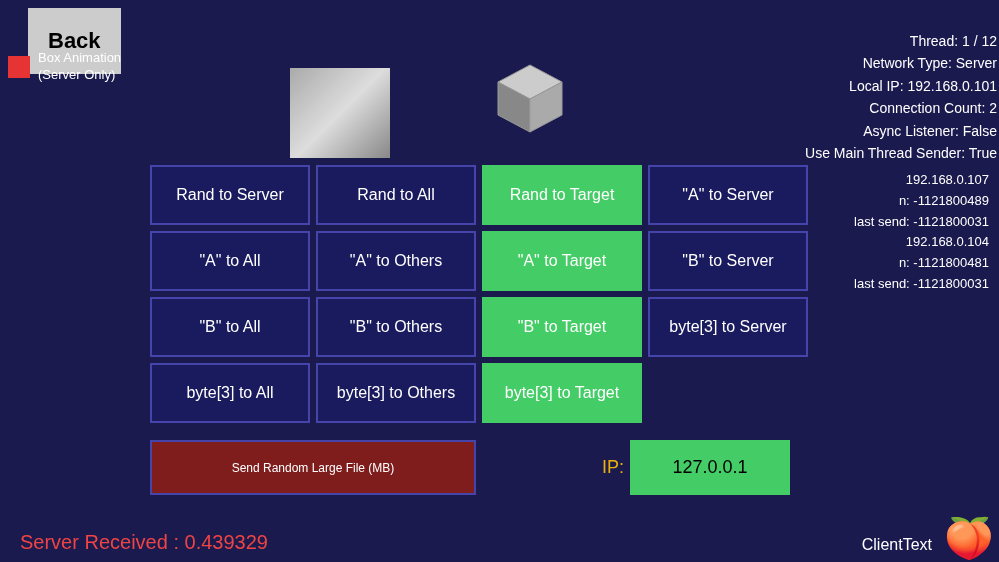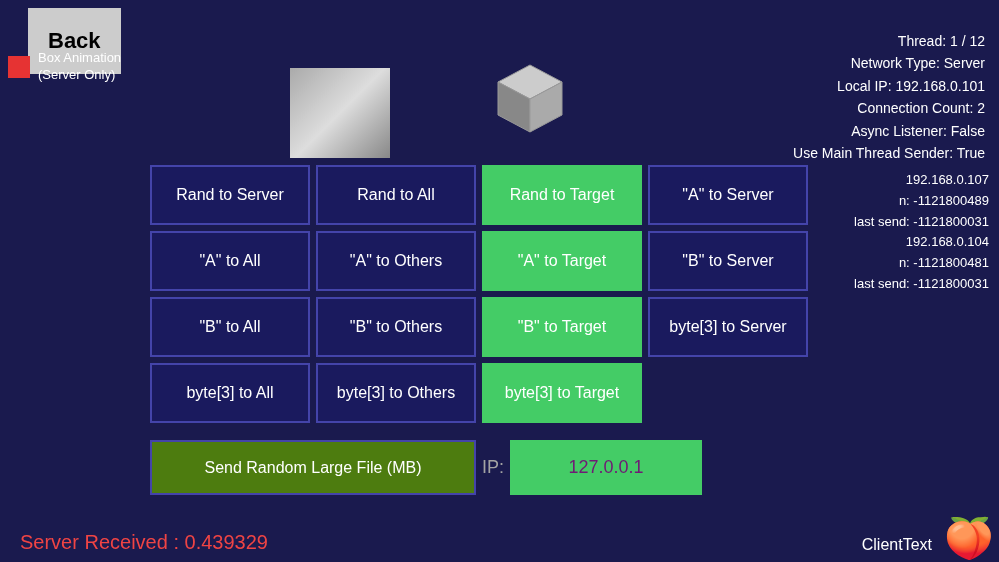--- a/index.html
+++ b/index.html
@@ -64,21 +64,21 @@
       top: 60px;
       left: 490px;
       width: 80px;
       height: 80px;
     }
 
     
     #info-panel {
       position: absolute;
       top: 30px;
-      right: 14px;
+      right: 2px;
       text-align: right;
       font-size: 14px;
       line-height: 1.6;
       color: white;
     }
 
     
     #connection-overlay {
       position: absolute;
       top: 170px;
@@ -130,38 +130,39 @@
       align-items: center;
       gap: 6px;
     }
 
     #send-large-file-btn {
       width: 326px;
       height: 55px;
       display: flex;
       align-items: center;
       justify-content: center;
-      font-size: 16px;
-      background: #4d7c0f;
+      font-size: 12px;
+      background: #7f1d1d;
       border: 2px solid #4444aa;
       color: white;
       cursor: pointer;
     }
 
     #ip-label {
       font-size: 18px;
-      color: #a3a3a3;
+      color: #eab308;
+      margin-left: 120px;
     }
 
     #ip-input {
-      width: 192px;
+      width: 160px;
       height: 55px;
       background: #44cc66;
       border: none;
-      color: #701a75;
+      color: #000000;
       font-size: 18px;
       text-align: center;
       cursor: pointer;
       display: flex;
       align-items: center;
       justify-content: center;
     }
 
     
     #status-bar {

